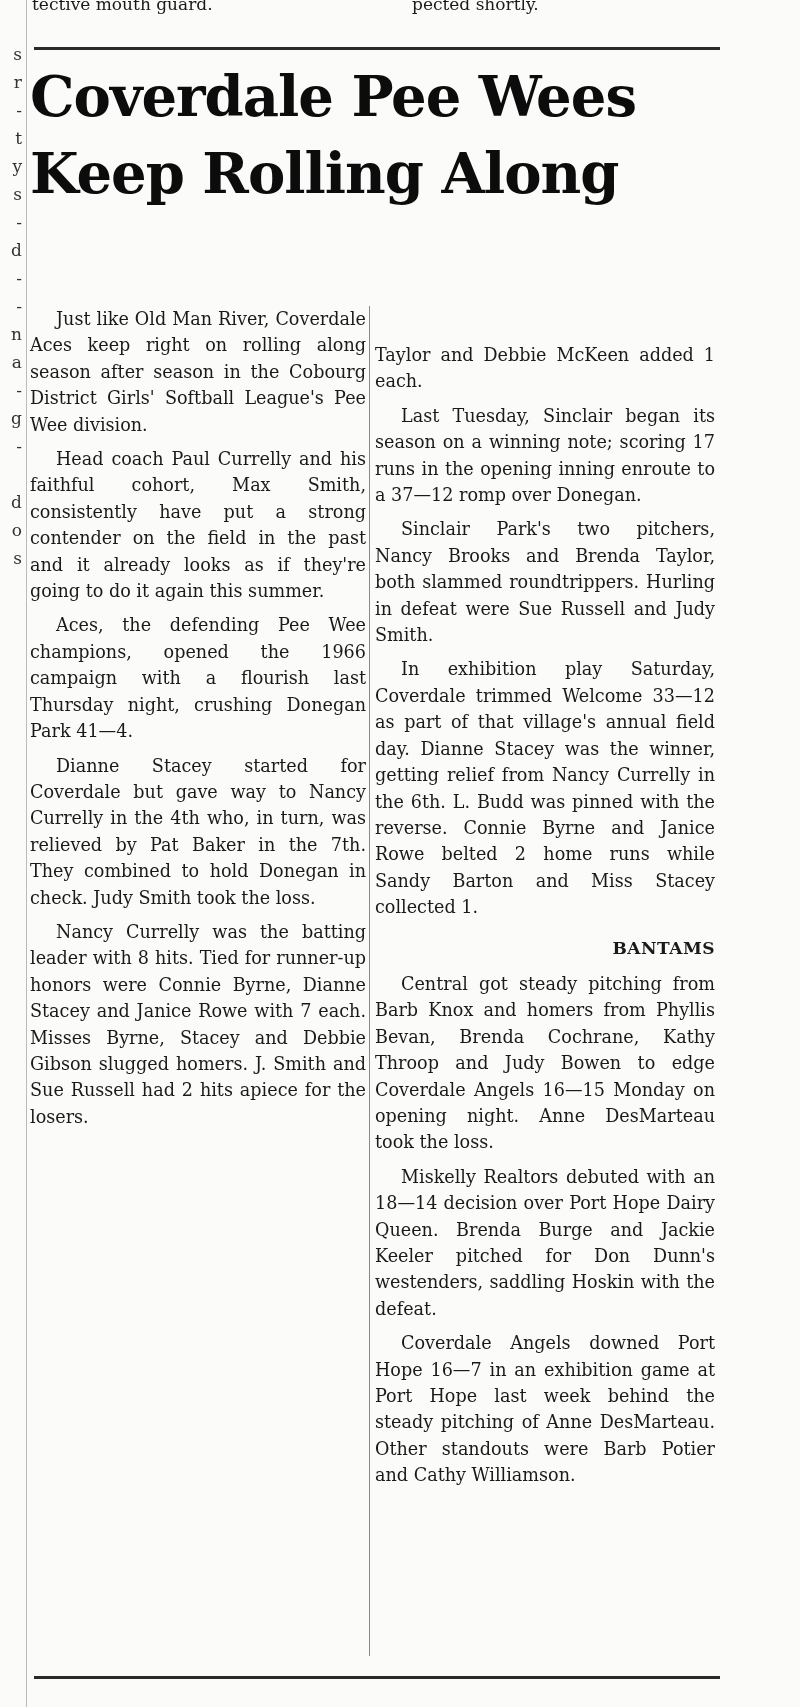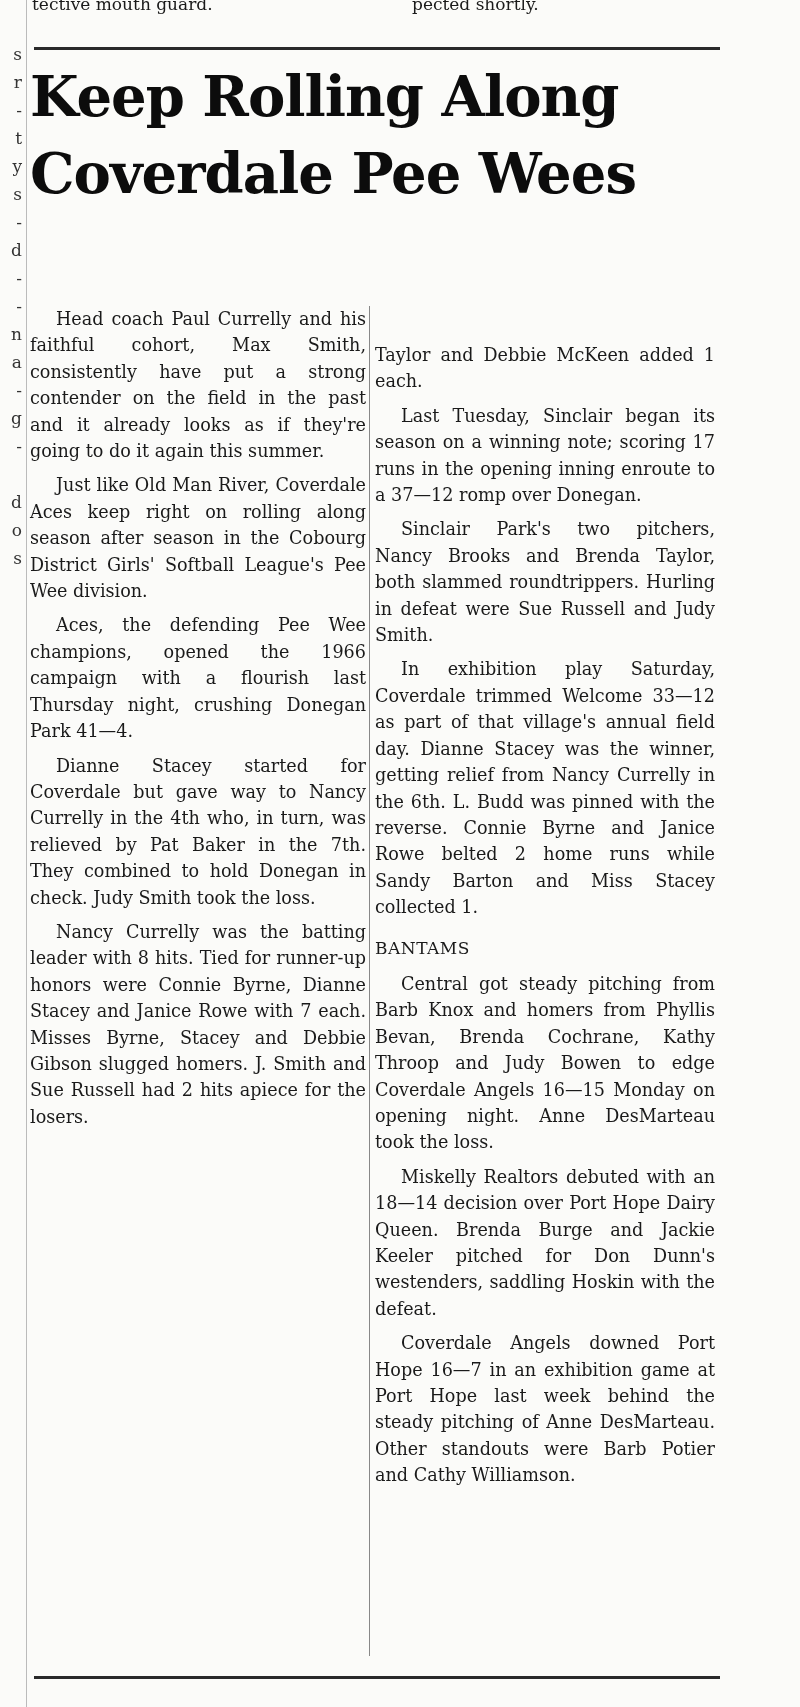--- a/index.html
+++ b/index.html
@@ -47,21 +47,21 @@
   }
   .col.left { left: 30px; width: 336px; }
   .col.right { left: 375px; width: 340px; margin-top: 36px; }
   .col-rule {
     position: absolute; left: 369px; top: 306px; width: 1px; height: 1350px;
     background: #888;
   }
   .col p { margin: 0 0 8px 0; text-indent: 26px; hyphens: auto; }
   .col p.cont { text-indent: 0; }
   .subhead {
-    text-align: left; font-weight: normal; font-size: 17px;
+    text-align: right; font-weight: bold; font-size: 17px;
     margin: 14px 0 10px 0; letter-spacing: 0.5px;
   }
 </style>
 </head>
 <body>
 
 <div class="left-rule"></div>
 <div class="left-edge" id="leftEdge" style="padding-top: 40px;">
     <div>s</div>
     <div>r</div>
@@ -85,27 +85,27 @@
   </div>
 
 <div class="top-frag">
   <span class="f1">tective mouth guard.</span>
   <span class="f2">pected shortly.</span>
 </div>
 
 <div class="rule top"></div>
 
 <h1 class="headline">
+  <div>Coverdale Pee Wees</div>
   <div>Keep Rolling Along</div>
-  <div>Coverdale Pee Wees</div>
 </h1>
 
 <div class="col left">
+  <p>Just like Old Man River, Coverdale Aces keep right on rolling along season after season in the Cobourg District Girls' Softball League's Pee Wee division.</p>
   <p>Head coach Paul Currelly and his faithful cohort, Max Smith, consistently have put a strong contender on the field in the past and it already looks as if they're going to do it again this summer.</p>
-  <p>Just like Old Man River, Coverdale Aces keep right on rolling along season after season in the Cobourg District Girls' Softball League's Pee Wee division.</p>
   <p>Aces, the defending Pee Wee champions, opened the 1966 campaign with a flourish last Thursday night, crushing Donegan Park 41—4.</p>
   <p>Dianne Stacey started for Coverdale but gave way to Nancy Currelly in the 4th who, in turn, was relieved by Pat Baker in the 7th. They combined to hold Donegan in check. Judy Smith took the loss.</p>
   <p>Nancy Currelly was the batting leader with 8 hits. Tied for runner-up honors were Connie Byrne, Dianne Stacey and Janice Rowe with 7 each. Misses Byrne, Stacey and Debbie Gibson slugged homers. J. Smith and Sue Russell had 2 hits apiece for the losers.</p>
 </div>
 
 <div class="col-rule"></div>
 
 <div class="col right">
   <p class="cont">Taylor and Debbie McKeen added 1 each.</p>
   <p>Last Tuesday, Sinclair began its season on a winning note; scoring 17 runs in the opening inning enroute to a 37—12 romp over Donegan.</p>

